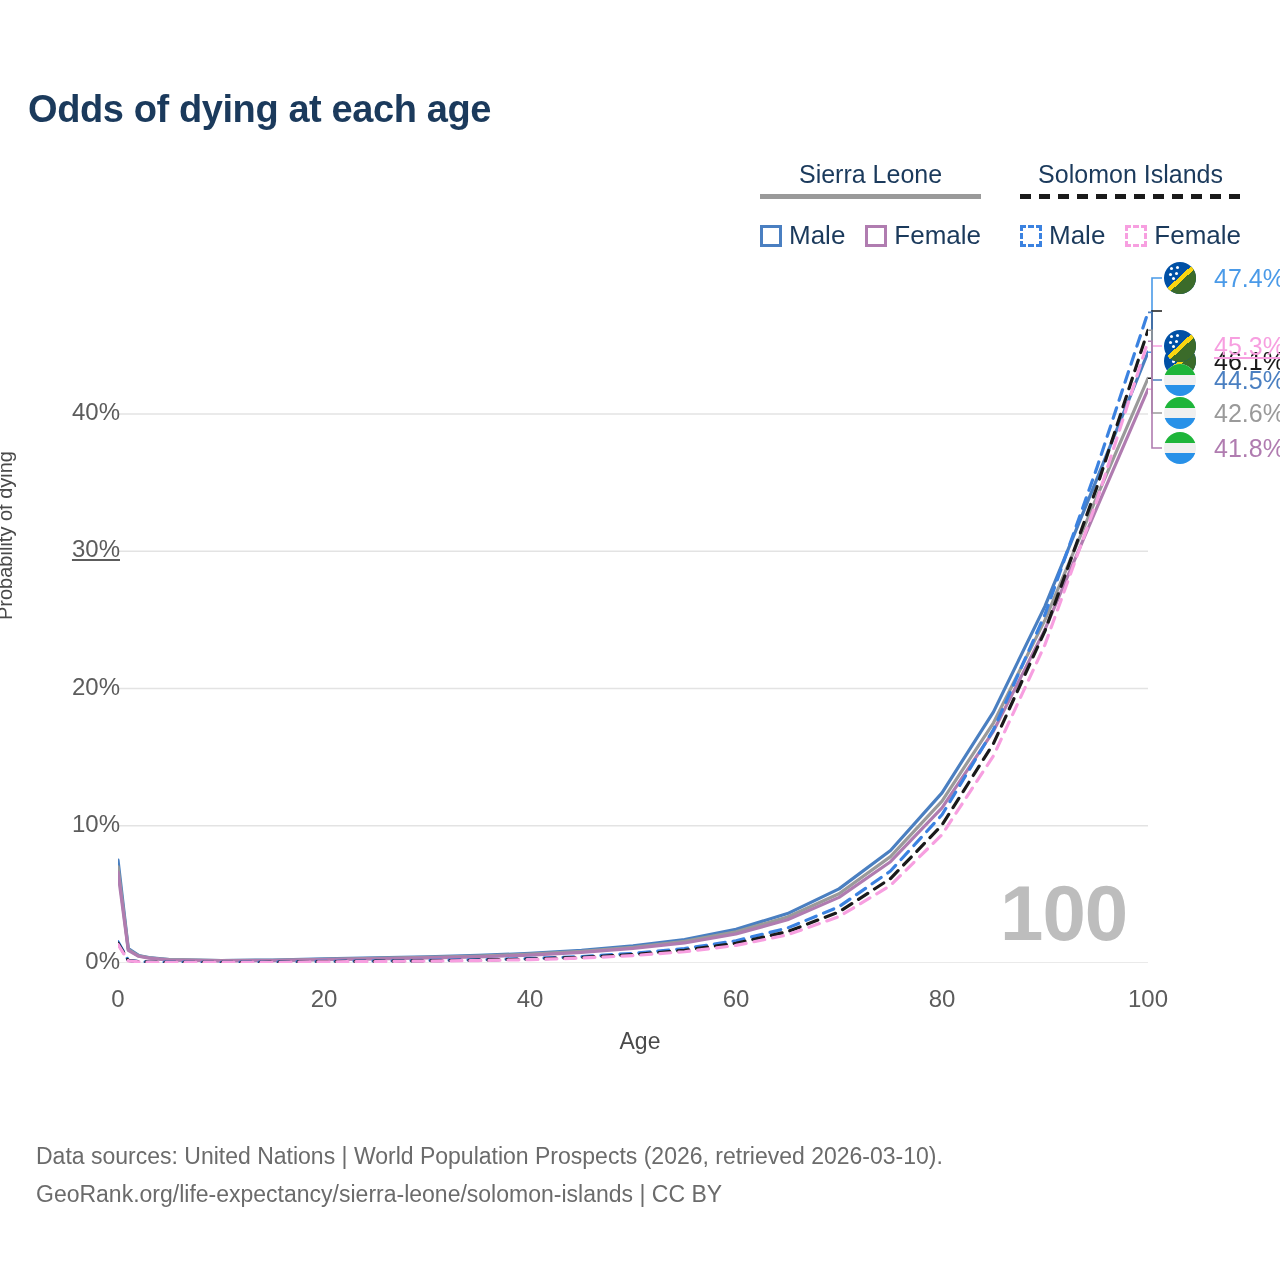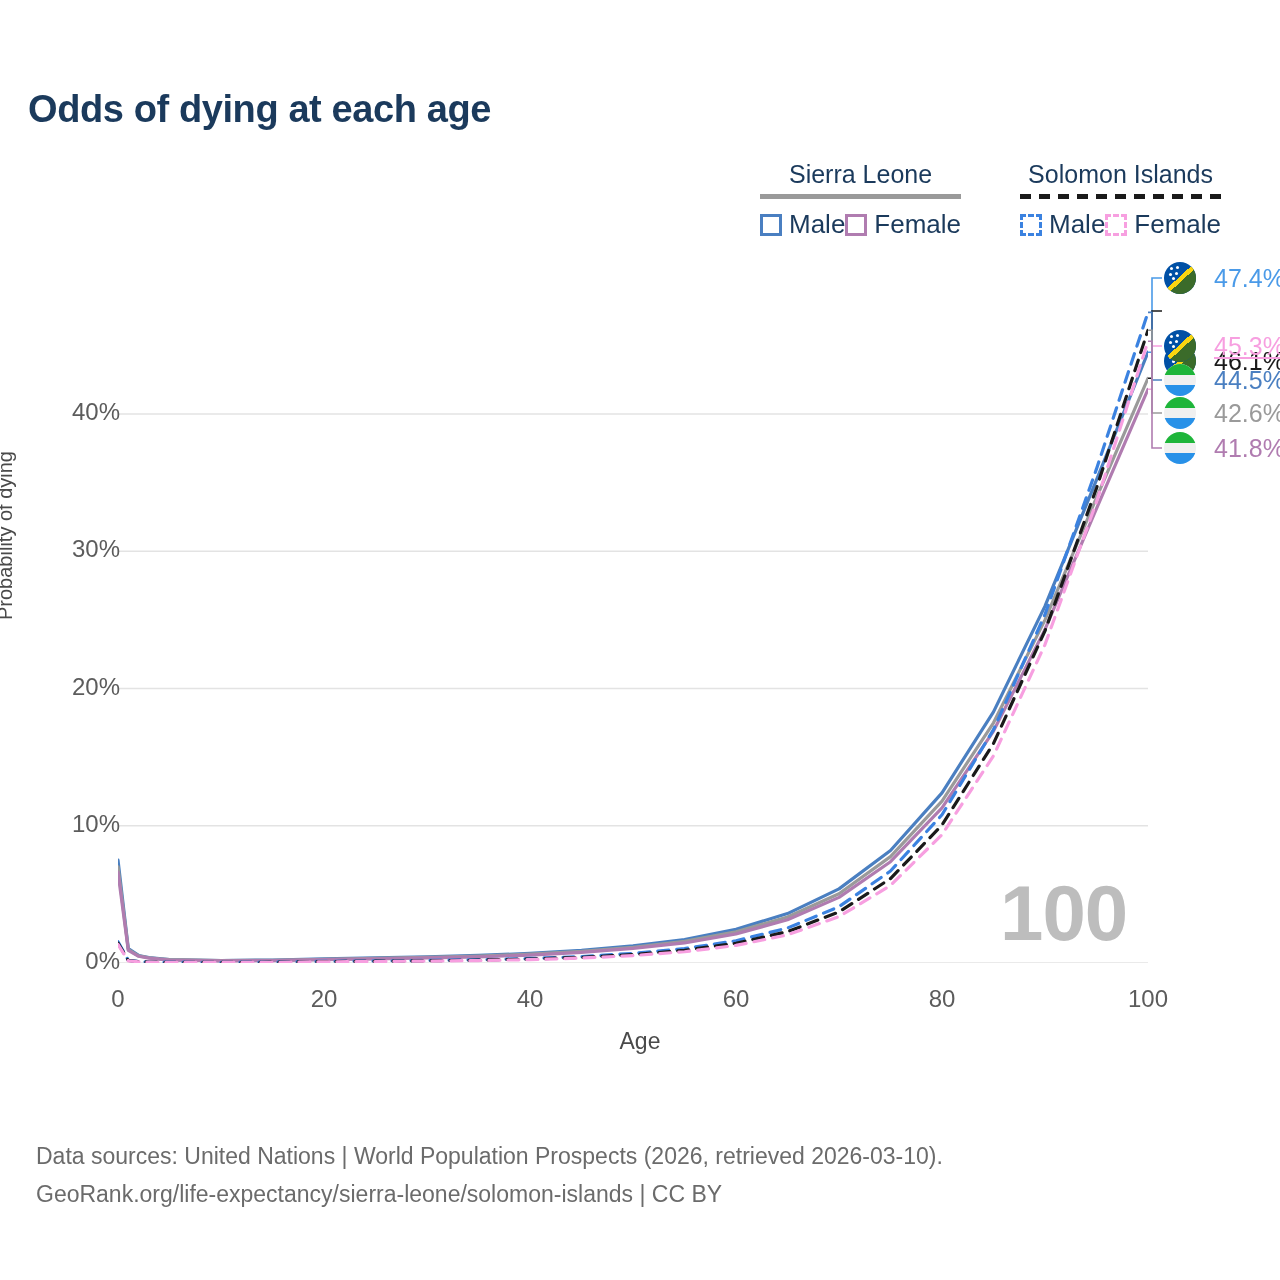--- a/index.html
+++ b/index.html
@@ -44,21 +44,22 @@
     padding-bottom: 5px;
   }
   .legend-rule { height: 5px; width: 100%; }
   .legend-rule.solid { background: #9a9a9a; }
   .legend-rule.dashed {
     background: repeating-linear-gradient(to right,
       #1a1a1a 0px, #1a1a1a 11px, transparent 11px, transparent 19px);
   }
   .legend-items {
     display: flex;
-    margin-top: 10px;
+    gap: 20px;
+    margin-top: 21px;
     justify-content: space-between;
   }
   .legend-item { display: flex; align-items: center; gap: 7px; }
   .legend-swatch {
     width: 22px; height: 22px;
     background: transparent;
   }
   .legend-swatch.solid { border: 3px solid; }
   .legend-swatch.dash { border: 3px dashed; }
   .legend-label {
@@ -215,21 +216,21 @@
 
   <div id="y-axis-label">Probability of dying</div>
   <div id="x-axis-label">Age</div>
 
   <div id="watermark">100</div>
 
   <div id="ticks-layer">
       <div class="ytick" style="top: 947px;">0%</div>
       <div class="ytick" style="top: 809.75px;">10%</div>
       <div class="ytick" style="top: 672.5px;">20%</div>
-      <div class="ytick" style="top: 535.25px;">30%</div>
+      <div class="ytick" style="top: 535.25px; text-decoration: underline;">30%</div>
       <div class="ytick" style="top: 398px;">40%</div>
       <div class="xtick" style="left: 73px;">0</div>
       <div class="xtick" style="left: 279px;">20</div>
       <div class="xtick" style="left: 485px;">40</div>
       <div class="xtick" style="left: 691px;">60</div>
       <div class="xtick" style="left: 897px;">80</div>
       <div class="xtick" style="left: 1103px;">100</div>
     </div>
   <div id="endlabels-layer">
       <svg width="1280" height="1280" class="leader" style="left: 0px; top: 0px; pointer-events: none;">

